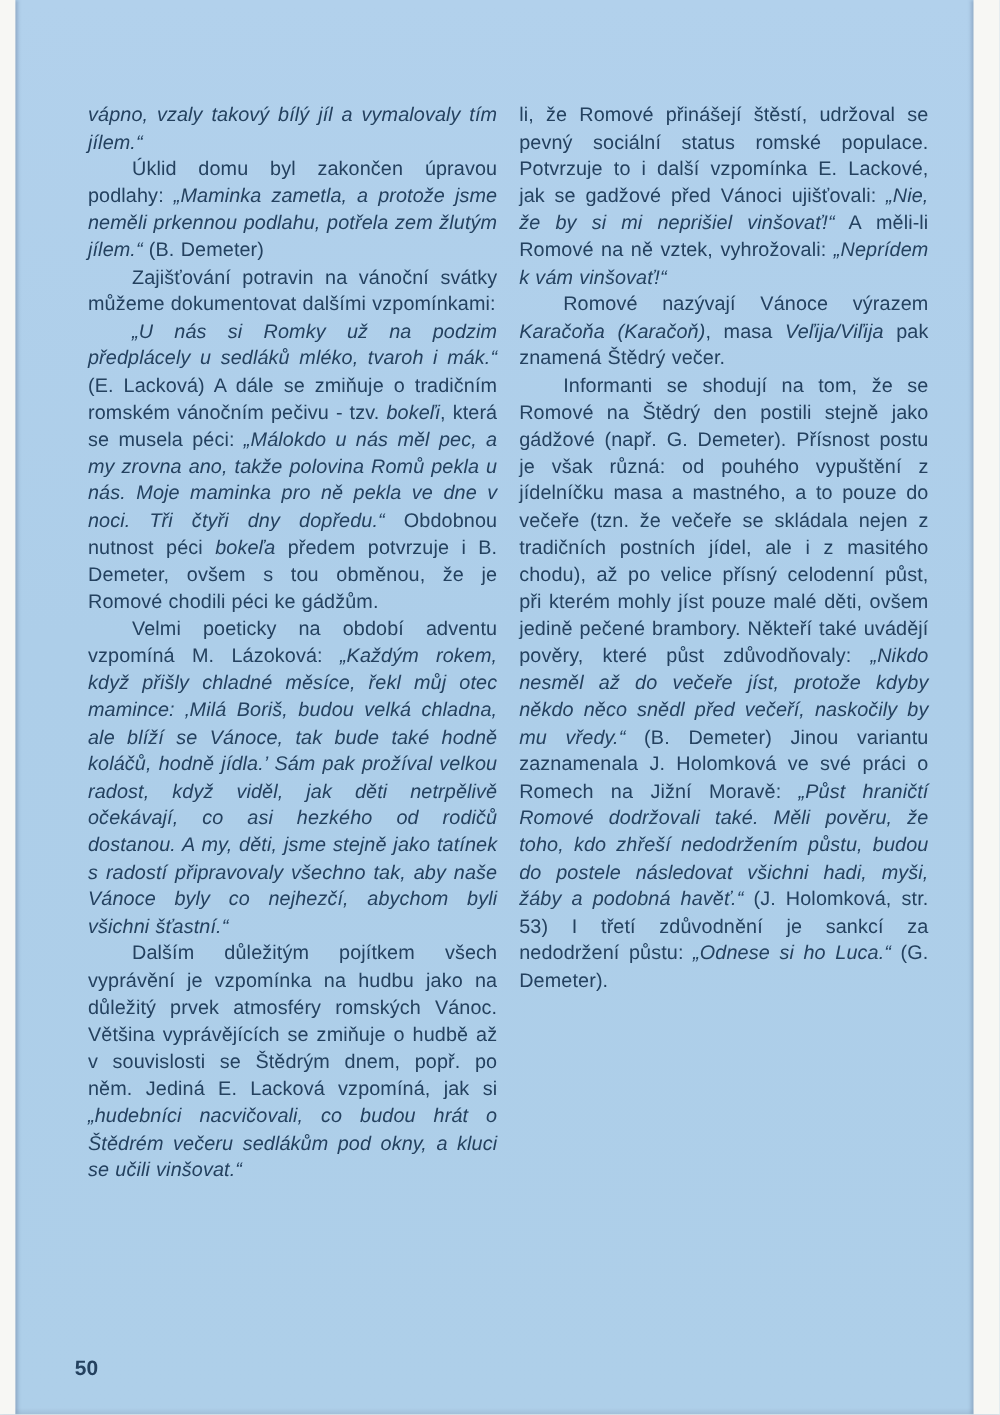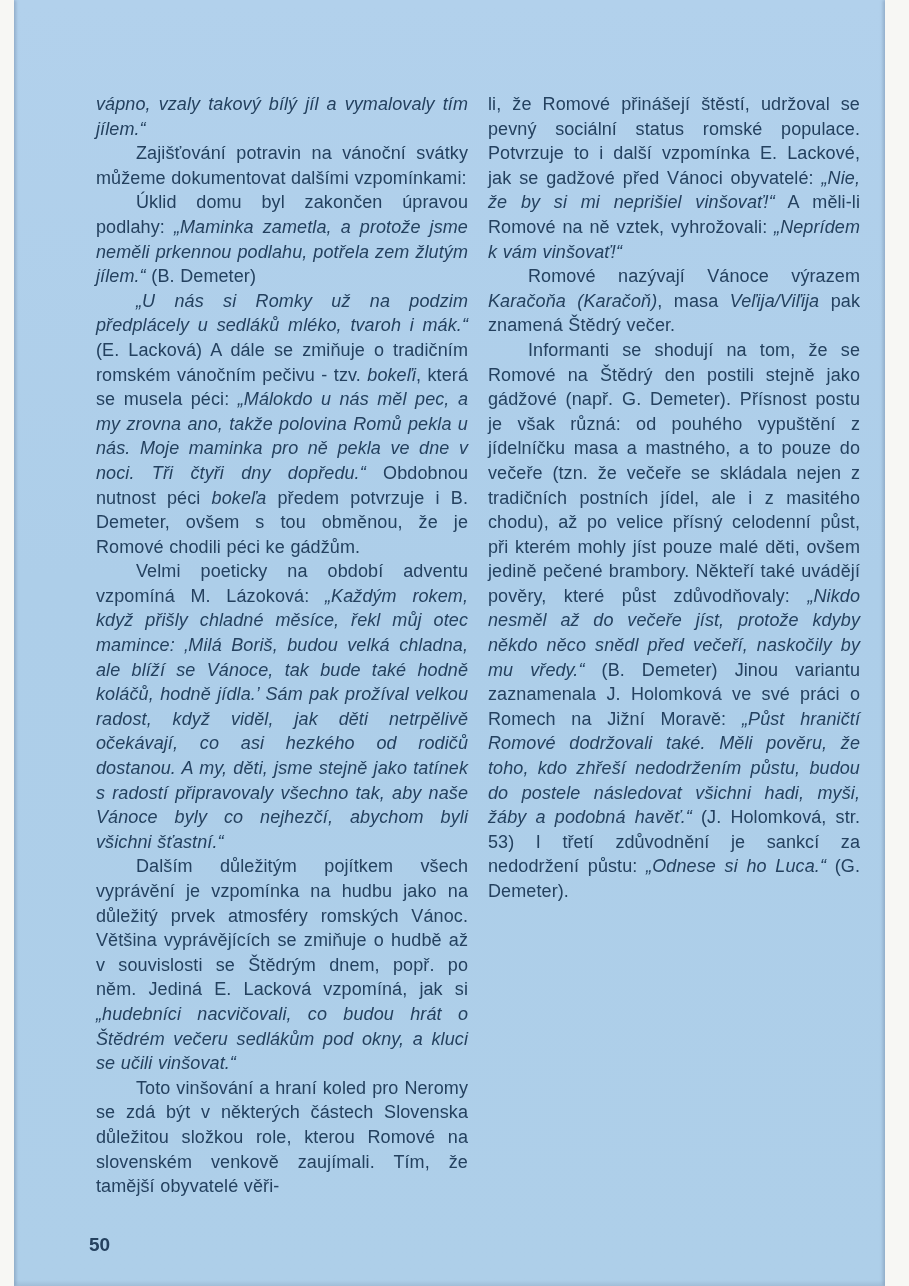--- a/index.html
+++ b/index.html
@@ -16,21 +16,21 @@
     background: #f7f7f4;
   }
   .edge-strip.left  { left: 0;  width: 14px; box-shadow: 2px 0 3px rgba(90,110,140,.35); }
   .edge-strip.right { right: 0; width: 24px; box-shadow: -2px 0 3px rgba(90,110,140,.35); }
   .bottom-shade {
     position: absolute; left: 14px; right: 24px; bottom: 0; height: 6px;
     background: linear-gradient(180deg, rgba(120,140,165,0) 0%, rgba(120,140,165,.25) 100%);
   }
   .content {
     position: absolute;
-    left: 96px;
+    left: 80px;
     top: 92px;
     display: flex;
     gap: 20px;
     justify-content: space-between;
   }
   .col {
     width: 372px;
     color: #24415f;
     font-size: 18px;
     line-height: 24.6px;
@@ -43,46 +43,45 @@
   .col h2.heading {
     font-size: 18.5px;
     line-height: 24.6px;
     font-weight: bold;
     text-align: left;
     margin: 24px 0 1px 0;
   }
   .it { font-style: italic; }
   .page-number {
     position: absolute;
-    left: 89px;
+    left: 68px;
     top: 1234px;
     font-size: 19px;
     font-weight: bold;
     color: #24415f;
   }
 </style>
 </head>
 <body>
 
 <div class="screen">
   <div class="edge-strip left"></div>
   <div class="edge-strip right"></div>
   <div class="bottom-shade"></div>
 
   <div class="content">
     <div class="col">
         <p class=""><span class="it">vápno, vzaly takový bílý jíl a vymalovaly tím jílem.“</span></p>
+        <p class="indent"><span>Úklid domu byl zakončen úpravou podlahy: </span><span class="it">„Maminka zametla, a protože jsme neměli prkennou podlahu, potřela zem žlutým jílem.“</span><span> (B. Demeter)</span></p>
         <p class="indent"><span>Zajišťování potravin na vánoční svátky můžeme dokumentovat dalšími vzpomínkami:</span></p>
-        <p class="indent"><span>Úklid domu byl zakončen úpravou podlahy: </span><span class="it">„Maminka zametla, a protože jsme neměli prkennou podlahu, potřela zem žlutým jílem.“</span><span> (B. Demeter)</span></p>
         <p class="indent"><span class="it">„U nás si Romky už na podzim předplácely u sedláků mléko, tvaroh i mák.“</span><span> (E. Lacková) A dále se zmiňuje o tradičním romském vánočním pečivu - tzv. </span><span class="it">bokeľi</span><span>, která se musela péci: </span><span class="it">„Málokdo u nás měl pec, a my zrovna ano, takže polovina Romů pekla u nás. Moje maminka pro ně pekla ve dne v noci. Tři čtyři dny dopředu.“</span><span> Obdobnou nutnost péci </span><span class="it">bokeľa</span><span> předem potvrzuje i B. Demeter, ovšem s tou obměnou, že je Romové chodili péci ke gádžům.</span></p>
         <p class="indent"><span>Velmi poeticky na období adventu vzpomíná M. Lázoková: </span><span class="it">„Každým rokem, když přišly chladné měsíce, řekl můj otec mamince: ‚Milá Boriš, budou velká chladna, ale blíží se Vánoce, tak bude také hodně koláčů, hodně jídla.’ Sám pak prožíval velkou radost, když viděl, jak děti netrpělivě očekávají, co asi hezkého od rodičů dostanou. A my, děti, jsme stejně jako tatínek s radostí připravovaly všechno tak, aby naše Vánoce byly co nejhezčí, abychom byli všichni šťastní.“</span></p>
         <p class="indent"><span>Dalším důležitým pojítkem všech vyprávění je vzpomínka na hudbu jako na důležitý prvek atmosféry romských Vánoc. Většina vyprávějících se zmiňuje o hudbě až v souvislosti se Štědrým dnem, popř. po něm. Jediná E. Lacková vzpomíná, jak si </span><span class="it">„hudebníci nacvičovali, co budou hrát o Štědrém večeru sedlákům pod okny, a kluci se učili vinšovat.“</span></p>
-        <p class="indent"><span>Toto vinšování a hraní koled pro Neromy se zdá být v některých částech Slovenska důležitou složkou role, kterou Romové na slovenském venkově zaujímali. Tím, že tamější obyvatelé věři-</span></p>
       </div>
     <div class="col">
-        <p class=""><span>li, že Romové přinášejí štěstí, udržoval se pevný sociální status romské populace. Potvrzuje to i další vzpomínka E. Lackové, jak se gadžové před Vánoci obyvatelé: </span><span class="it">„Nie, že by si mi neprišiel vinšovať!“</span><span> A měli-li Romové na ně vztek, vyhrožovali: </span><span class="it">„Neprídem k vám vinšovať!“</span></p>
+        <p class=""><span>li, že Romové přinášejí štěstí, udržoval se pevný sociální status romské populace. Potvrzuje to i další vzpomínka E. Lackové, jak se gadžové před Vánoci ujišťovali: </span><span class="it">„Nie, že by si mi neprišiel vinšovať!“</span><span> A měli-li Romové na ně vztek, vyhrožovali: </span><span class="it">„Neprídem k vám vinšovať!“</span></p>
         <p class="indent"><span>Romové nazývají Vánoce výrazem </span><span class="it">Karačoňa (Karačoň)</span><span>, masa </span><span class="it">Veľija/Viľija</span><span> pak znamená Štědrý večer.</span></p>
         <p class="indent"><span>Informanti se shodují na tom, že se Romové na Štědrý den postili stejně jako gádžové (např. G. Demeter). Přísnost postu je však různá: od pouhého vypuštění z jídelníčku masa a mastného, a to pouze do večeře (tzn. že večeře se skládala nejen z tradičních postních jídel, ale i z masitého chodu), až po velice přísný celodenní půst, při kterém mohly jíst pouze malé děti, ovšem jedině pečené brambory. Někteří také uvádějí pověry, které půst zdůvodňovaly: </span><span class="it">„Nikdo nesměl až do večeře jíst, protože kdyby někdo něco snědl před večeří, naskočily by mu vředy.“</span><span> (B. Demeter) Jinou variantu zaznamenala J. Holomková ve své práci o Romech na Jižní Moravě: </span><span class="it">„Půst hraničtí Romové dodržovali také. Měli pověru, že toho, kdo zhřeší nedodržením půstu, budou do postele následovat všichni hadi, myši, žáby a podobná havěť.“</span><span> (J. Holomková, str. 53) I třetí zdůvodnění je sankcí za nedodržení půstu: </span><span class="it">„Odnese si ho Luca.“</span><span> (G. Demeter).</span></p>
       </div>
   </div>
 
   <div class="page-number">50</div>
 </div>
 
 </body></html>

